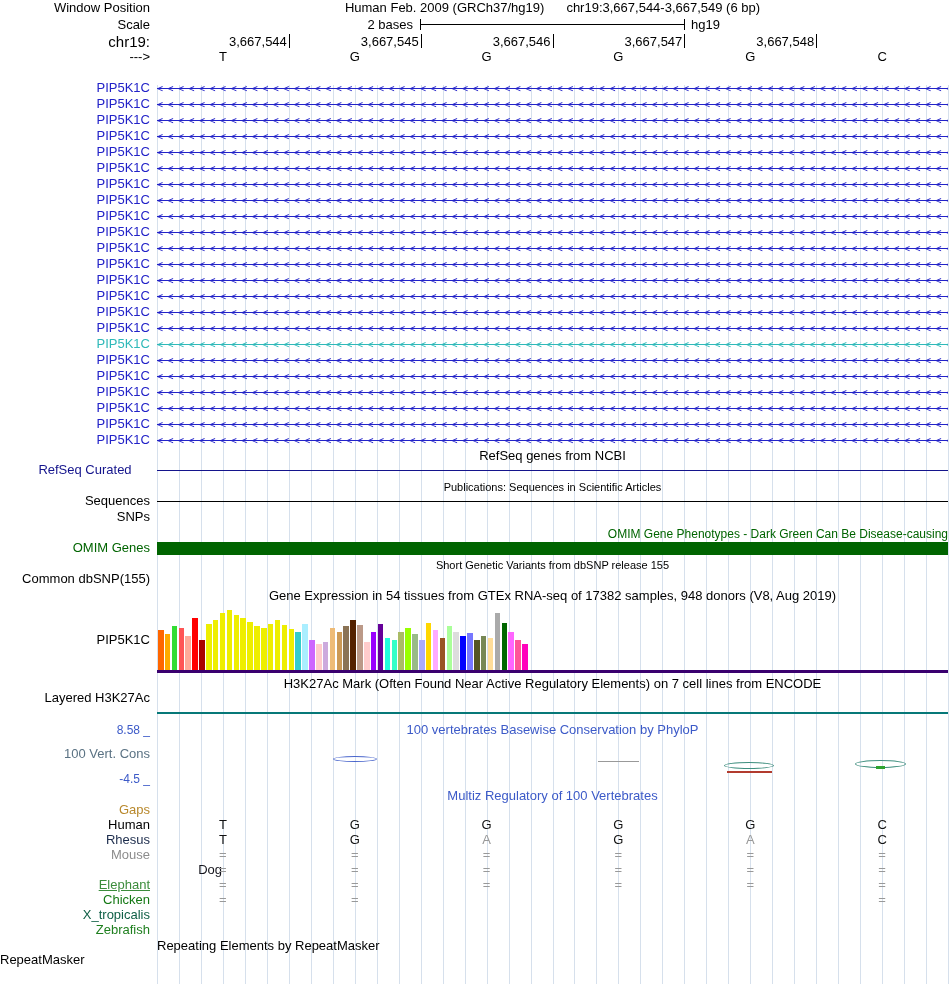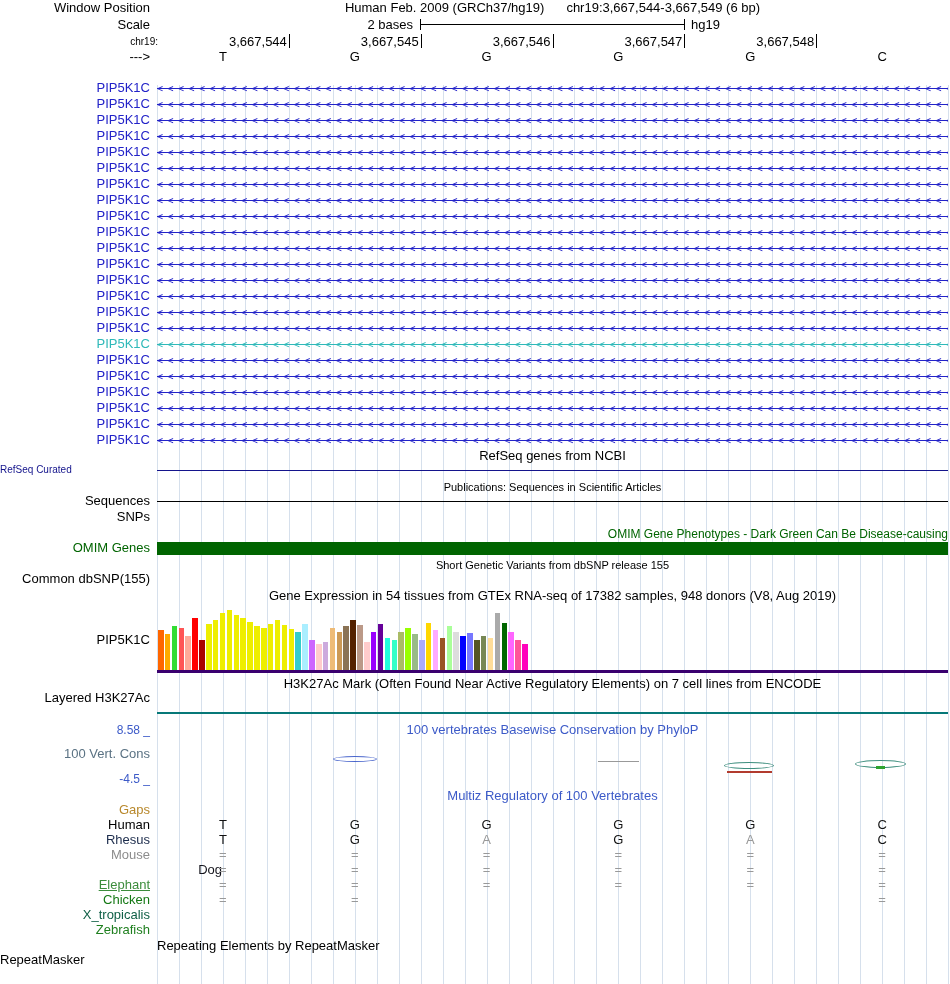--- a/index.html
+++ b/index.html
@@ -49,21 +49,21 @@
     <div style="left: 794.194px; top: 85px; width: 1px; height: 899px; background: rgb(214, 224, 236);"></div>
     <div style="left: 816.167px; top: 85px; width: 1px; height: 899px; background: rgb(214, 224, 236);"></div>
     <div style="left: 838.139px; top: 85px; width: 1px; height: 899px; background: rgb(214, 224, 236);"></div>
     <div style="left: 860.111px; top: 85px; width: 1px; height: 899px; background: rgb(214, 224, 236);"></div>
     <div style="left: 882.083px; top: 85px; width: 1px; height: 899px; background: rgb(214, 224, 236);"></div>
     <div style="left: 904.056px; top: 85px; width: 1px; height: 899px; background: rgb(214, 224, 236);"></div>
     <div style="left: 926.028px; top: 85px; width: 1px; height: 899px; background: rgb(214, 224, 236);"></div>
     <div style="left: 948px; top: 85px; width: 1px; height: 899px; background: rgb(214, 224, 236);"></div>
     <div style="left: 0px; top: 0px; width: 150px; text-align: right; font-size: 13px; line-height: 16px; color: rgb(0, 0, 0); white-space: nowrap;">Window Position</div>
     <div style="left: 0px; top: 17px; width: 150px; text-align: right; font-size: 13px; line-height: 16px; color: rgb(0, 0, 0); white-space: nowrap;">Scale</div>
-    <div style="left: 8px; top: 34px; width: 150px; text-align: right; font-size: 10px; line-height: 16px; color: rgb(0, 0, 0); white-space: nowrap;">chr19:</div>
+    <div style="left: 0px; top: 34px; width: 150px; text-align: right; font-size: 15px; line-height: 16px; color: rgb(0, 0, 0); white-space: nowrap;">chr19:</div>
     <div style="left: 0px; top: 49px; width: 150px; text-align: right; font-size: 13px; line-height: 16px; color: rgb(0, 0, 0); white-space: nowrap;">---&gt;</div>
     <div style="left: 233px; top: 17px; width: 180px; text-align: right; font-size: 13px; line-height: 16px;">2 bases</div>
     <div style="left: 420px; top: 19px; width: 263px; height: 11px; border-left: 1px solid rgb(0, 0, 0); border-right: 1px solid rgb(0, 0, 0); background: linear-gradient(rgb(0, 0, 0), rgb(0, 0, 0)) center center / 100% 1px no-repeat;"></div>
     <div style="left: 691px; top: 17px; font-size: 13px; line-height: 16px;">hg19</div>
     <div style="left: 176.833px; top: 35px; width: 110px; text-align: right; font-size: 13px; line-height: 14px;">3,667,544</div>
     <div style="left: 288.833px; top: 34px; width: 1px; height: 14px; background: rgb(0, 0, 0);"></div>
     <div style="left: 308.667px; top: 35px; width: 110px; text-align: right; font-size: 13px; line-height: 14px;">3,667,545</div>
     <div style="left: 420.667px; top: 34px; width: 1px; height: 14px; background: rgb(0, 0, 0);"></div>
     <div style="left: 440.5px; top: 35px; width: 110px; text-align: right; font-size: 13px; line-height: 14px;">3,667,546</div>
     <div style="left: 552.5px; top: 34px; width: 1px; height: 14px; background: rgb(0, 0, 0);"></div>
@@ -140,21 +140,21 @@
     <div style="left: 0px; top: 400px; width: 150px; text-align: right; font-size: 13px; line-height: 16px; color: rgb(34, 34, 200); white-space: nowrap;">PIP5K1C</div>
     <div style="left: 157px; top: 402px; width: 791px; height: 13px; overflow: hidden; white-space: nowrap; color: rgb(34, 34, 200); font-size: 10px; line-height: 13px; letter-spacing: 4.5px; font-family: &quot;DejaVu Sans Mono&quot;, monospace;">&lt;&lt;&lt;&lt;&lt;&lt;&lt;&lt;&lt;&lt;&lt;&lt;&lt;&lt;&lt;&lt;&lt;&lt;&lt;&lt;&lt;&lt;&lt;&lt;&lt;&lt;&lt;&lt;&lt;&lt;&lt;&lt;&lt;&lt;&lt;&lt;&lt;&lt;&lt;&lt;&lt;&lt;&lt;&lt;&lt;&lt;&lt;&lt;&lt;&lt;&lt;&lt;&lt;&lt;&lt;&lt;&lt;&lt;&lt;&lt;&lt;&lt;&lt;&lt;&lt;&lt;&lt;&lt;&lt;&lt;&lt;&lt;&lt;&lt;&lt;&lt;&lt;&lt;&lt;&lt;&lt;&lt;&lt;&lt;&lt;&lt;&lt;&lt;&lt;&lt;</div>
     <div style="left: 157px; top: 408px; width: 791px; height: 1px; background: rgb(34, 34, 200);"></div>
     <div style="left: 0px; top: 416px; width: 150px; text-align: right; font-size: 13px; line-height: 16px; color: rgb(34, 34, 200); white-space: nowrap;">PIP5K1C</div>
     <div style="left: 157px; top: 418px; width: 791px; height: 13px; overflow: hidden; white-space: nowrap; color: rgb(34, 34, 200); font-size: 10px; line-height: 13px; letter-spacing: 4.5px; font-family: &quot;DejaVu Sans Mono&quot;, monospace;">&lt;&lt;&lt;&lt;&lt;&lt;&lt;&lt;&lt;&lt;&lt;&lt;&lt;&lt;&lt;&lt;&lt;&lt;&lt;&lt;&lt;&lt;&lt;&lt;&lt;&lt;&lt;&lt;&lt;&lt;&lt;&lt;&lt;&lt;&lt;&lt;&lt;&lt;&lt;&lt;&lt;&lt;&lt;&lt;&lt;&lt;&lt;&lt;&lt;&lt;&lt;&lt;&lt;&lt;&lt;&lt;&lt;&lt;&lt;&lt;&lt;&lt;&lt;&lt;&lt;&lt;&lt;&lt;&lt;&lt;&lt;&lt;&lt;&lt;&lt;&lt;&lt;&lt;&lt;&lt;&lt;&lt;&lt;&lt;&lt;&lt;&lt;&lt;&lt;&lt;</div>
     <div style="left: 157px; top: 424px; width: 791px; height: 1px; background: rgb(34, 34, 200);"></div>
     <div style="left: 0px; top: 432px; width: 150px; text-align: right; font-size: 13px; line-height: 16px; color: rgb(34, 34, 200); white-space: nowrap;">PIP5K1C</div>
     <div style="left: 157px; top: 434px; width: 791px; height: 13px; overflow: hidden; white-space: nowrap; color: rgb(34, 34, 200); font-size: 10px; line-height: 13px; letter-spacing: 4.5px; font-family: &quot;DejaVu Sans Mono&quot;, monospace;">&lt;&lt;&lt;&lt;&lt;&lt;&lt;&lt;&lt;&lt;&lt;&lt;&lt;&lt;&lt;&lt;&lt;&lt;&lt;&lt;&lt;&lt;&lt;&lt;&lt;&lt;&lt;&lt;&lt;&lt;&lt;&lt;&lt;&lt;&lt;&lt;&lt;&lt;&lt;&lt;&lt;&lt;&lt;&lt;&lt;&lt;&lt;&lt;&lt;&lt;&lt;&lt;&lt;&lt;&lt;&lt;&lt;&lt;&lt;&lt;&lt;&lt;&lt;&lt;&lt;&lt;&lt;&lt;&lt;&lt;&lt;&lt;&lt;&lt;&lt;&lt;&lt;&lt;&lt;&lt;&lt;&lt;&lt;&lt;&lt;&lt;&lt;&lt;&lt;&lt;</div>
     <div style="left: 157px; top: 440px; width: 791px; height: 1px; background: rgb(34, 34, 200);"></div>
     <div style="left: 157px; top: 448px; width: 791px; text-align: center; font-size: 13px; line-height: 16px; color: rgb(0, 0, 0); white-space: nowrap;">RefSeq genes from NCBI</div>
-    <div style="left: 0px; top: 462px; width: 170px; text-align: left; font-size: 10px; line-height: 16px; color: rgb(20, 20, 140); white-space: nowrap;">RefSeq Curated</div>
+    <div style="left: 0px; top: 462px; width: 170px; text-align: center; font-size: 13px; line-height: 16px; color: rgb(20, 20, 140); white-space: nowrap;">RefSeq Curated</div>
     <div style="left: 157px; top: 470px; width: 791px; height: 1px; background: rgb(20, 20, 140);"></div>
     <div style="left: 157px; top: 479px; width: 791px; text-align: center; font-size: 11px; line-height: 16px; color: rgb(0, 0, 0); white-space: nowrap;">Publications: Sequences in Scientific Articles</div>
     <div style="left: 0px; top: 493px; width: 150px; text-align: right; font-size: 13px; line-height: 16px; color: rgb(0, 0, 0); white-space: nowrap;">Sequences</div>
     <div style="left: 157px; top: 501px; width: 791px; height: 1px; background: rgb(0, 0, 0);"></div>
     <div style="left: 0px; top: 509px; width: 150px; text-align: right; font-size: 13px; line-height: 16px; color: rgb(0, 0, 0); white-space: nowrap;">SNPs</div>
     <div style="left: 157px; top: 526px; width: 791px; text-align: right; font-size: 12px; line-height: 16px; color: rgb(0, 100, 0); white-space: nowrap;">OMIM Gene Phenotypes - Dark Green Can Be Disease-causing</div>
     <div style="left: 157px; top: 542px; width: 791px; height: 13px; background: rgb(0, 100, 0);"></div>
     <div style="left: 0px; top: 540px; width: 150px; text-align: right; font-size: 13px; line-height: 16px; color: rgb(0, 100, 0); white-space: nowrap;">OMIM Genes</div>
     <div style="left: 157px; top: 557px; width: 791px; text-align: center; font-size: 11px; line-height: 16px; color: rgb(0, 0, 0); white-space: nowrap;">Short Genetic Variants from dbSNP release 155</div>
     <div style="left: 0px; top: 571px; width: 150px; text-align: right; font-size: 13px; line-height: 16px; color: rgb(0, 0, 0); white-space: nowrap;">Common dbSNP(155)</div>

